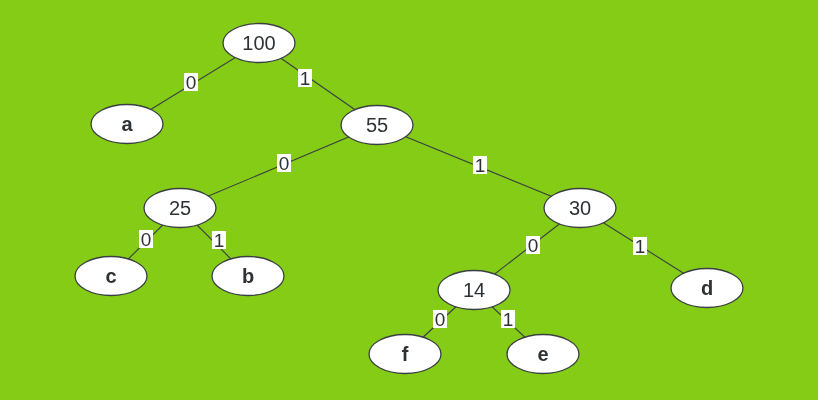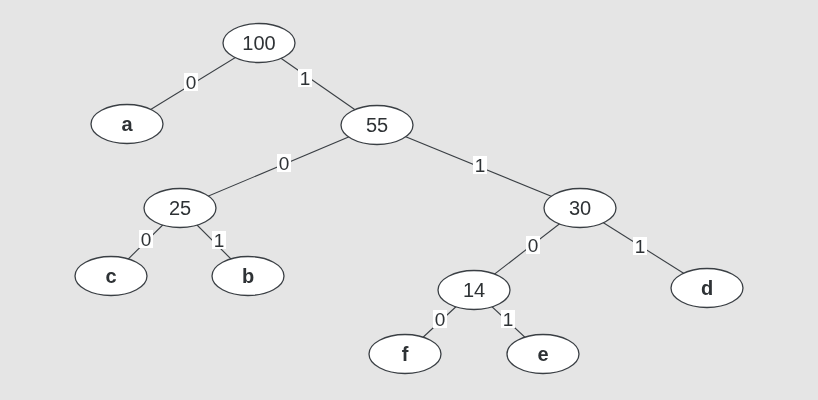--- a/index.html
+++ b/index.html
@@ -4,21 +4,21 @@
 <style>
   html, body {
     margin: 0;
     padding: 0;
     background: #ffffff;
   }
   #canvas {
     position: relative;
     width: 818px;
     height: 400px;
-    background: #e5e5e5;
+    background: #84cc16;
     overflow: hidden;
     font-family: "Liberation Sans", sans-serif;
   }
   svg text {
     font-family: "Liberation Sans", sans-serif;
     -webkit-user-select: none;
     user-select: none;
   }
 </style>
 </head>

